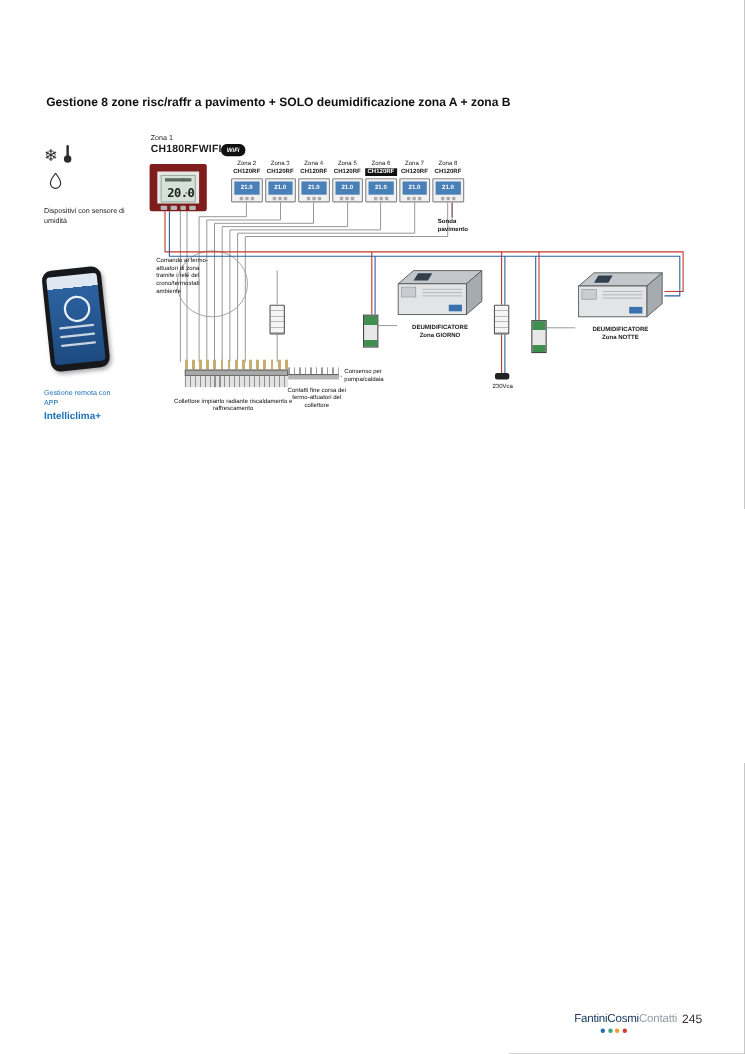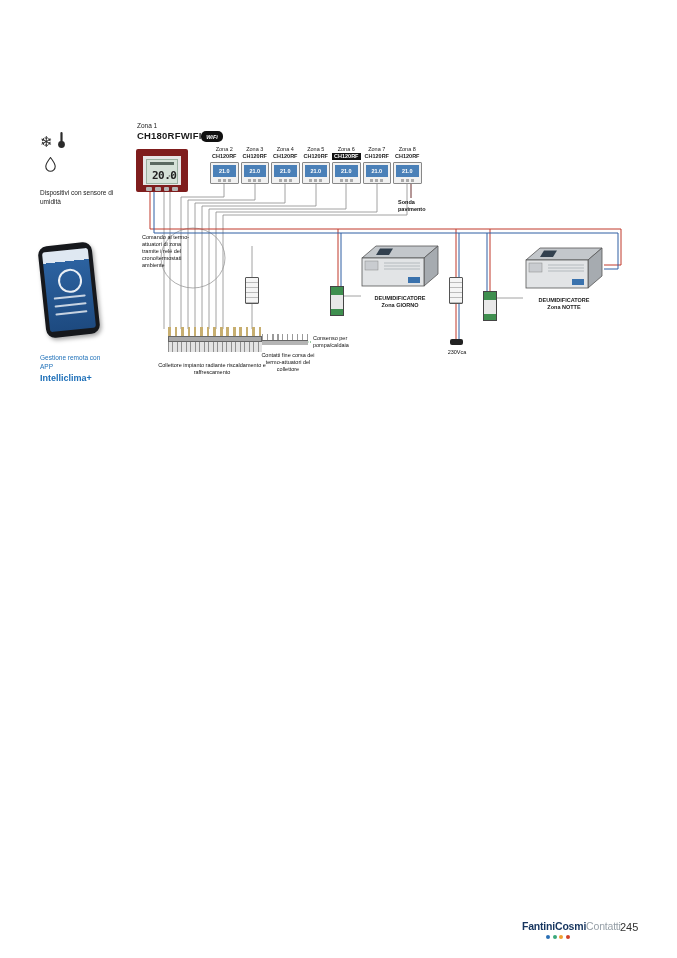--- a/index.html
+++ b/index.html
@@ -83,31 +83,32 @@
   .bar{height:6px;background:#a8a8a8;border:0.5px solid #666;box-sizing:border-box;}
   .fins{height:10px;background:repeating-linear-gradient(90deg,#909090 0 1px,#e3e3e3 1px 4.5px);}
   .comb2{position:absolute;left:262px;top:334px;width:46px;}
   .teeth2{height:6px;background:repeating-linear-gradient(90deg,#9a9a9a 0 1.5px,rgba(0,0,0,0) 1.5px 5px);}
   .bar2{height:5px;background:#b5b5b5;border-top:0.5px solid #666;box-sizing:border-box;}
 
   .plug{position:absolute;left:450px;top:339px;width:13px;height:6px;background:#222;border-radius:2px;}
 
   
   .footer-logo{position:absolute;left:522px;top:920px;font-size:10.5px;letter-spacing:-0.2px;}
-  .brand-main{font-weight:700;color:#16355f;}
+  .brand-main{font-weight:400;color:#16355f;}
   .brand-sub{color:#97a0a8;}
   .dots{position:absolute;left:546px;top:935px;display:flex;gap:2.5px;}
   .dots span{width:4px;height:4px;border-radius:50%;background:#999;}
   .pagenum{position:absolute;left:620px;top:921px;font-size:11px;color:#333;}
 </style>
 </head>
 <body>
 
 <div class="page">
 
+  <div class="subtitle">Gestione 8 zone risc/raffr a pavimento + SOLO deumidificazione zona A + zona B</div>
 
   <svg class="wires" width="677" height="430" viewBox="0 0 677 430">
     <path class="w-gray" d="M224 184 V197 H181 V329 M255 184 V200 H188 V329 M285 184 V203 H195 V329 M316 184 V206 H202 V329 M346 184 V209 H209 V329 M377 184 V212 H216 V329 M407 184 V215 H223 V329 M164 192 V329 M170 192 V329 M252 246 V277 M252 304 V329 M344 296 H361 M497 298 H523"></path>
     <ellipse class="w-ellipse" cx="193" cy="258" rx="32" ry="30"></ellipse>
     <path class="w-hot" d="M150 192 V229 H621 V265 H604 M338 229 V286 M456 229 V277 M456 304 V339 M490 229 V291"></path>
     <path class="w-cold" d="M154 192 V233 H618 V269 H604 M341 233 V286 M459 233 V277 M459 304 V339 M487 233 V291"></path>
     <path class="w-green" d="M296 342 H311"></path>
     <path class="w-dark" d="M411 184 V198"></path>
   </svg>
 

